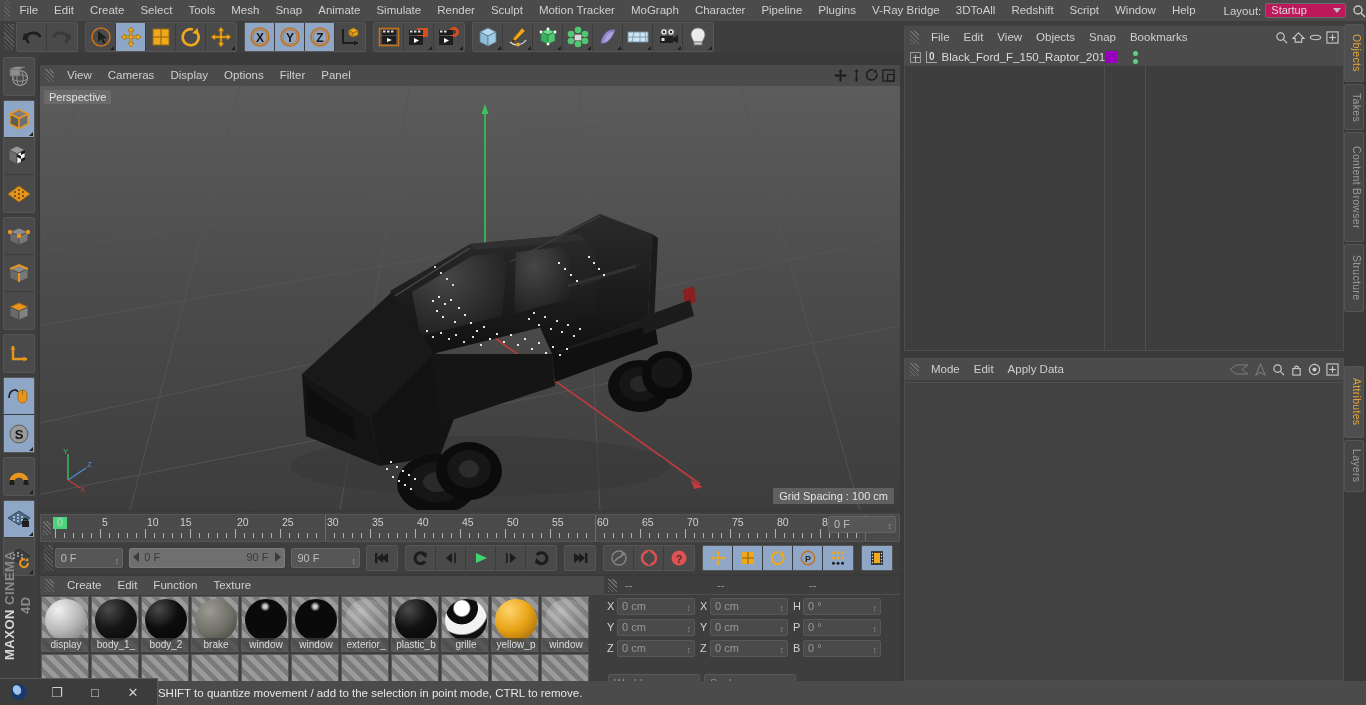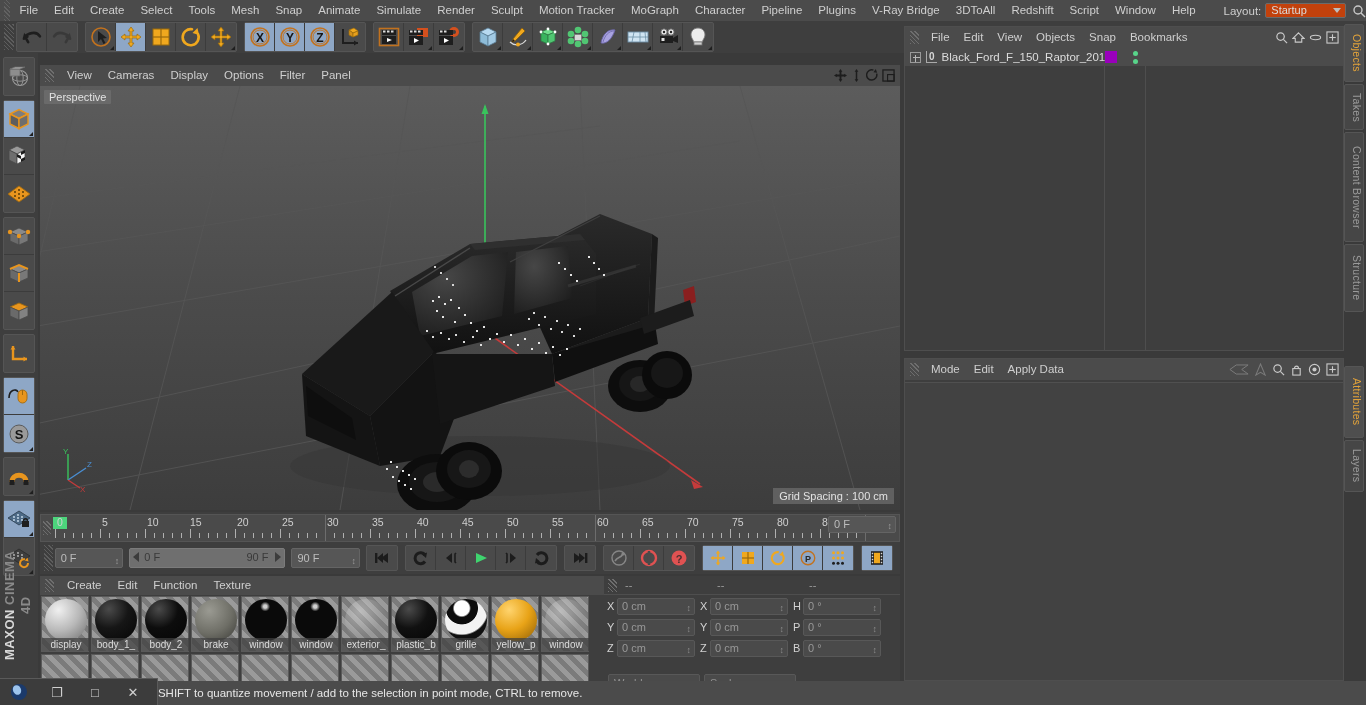--- a/index.html
+++ b/index.html
@@ -6,21 +6,21 @@
   html,body{ width:1366px; height:705px; overflow:hidden; background:#3a3a3a;
     font-family:"Liberation Sans", sans-serif; }
   body{ position:relative; color:#c8c8c8; font-size:11.5px; }
 
   
   #menubar{ position:absolute; left:0; top:0; width:1366px; height:21px;
     background:#4b4b4b; display:flex; align-items:center; }
   #menubar .mi{ padding:0 8px; height:21px; line-height:21px; color:#cfcfcf;
     font-size:11.5px; white-space:nowrap; cursor:default; }
   #layoutlbl{ margin-left:20px; color:#cfcfcf; font-size:11.5px; padding-right:4px;}
-  #layoutsel{ width:140px; height:15px; background:#c2410c; border:1px solid #6b6b6b;
+  #layoutsel{ width:140px; height:15px; background:#be185d; border:1px solid #6b6b6b;
     border-radius:2px; position:relative; color:#dcdcdc; font-size:11px;
     line-height:13px; padding-left:5px; }
   #layoutsel .arrow{ position:absolute; right:4px; top:4px; width:0;height:0;
     border-left:4px solid transparent;border-right:4px solid transparent;
     border-top:5px solid #bdbdbd; }
   #mb-search{ margin-left:6px; }
 
   
   #toolbar{ position:absolute; left:0; top:21px; width:1366px; height:32px;
     background:#3e3e3e; display:flex; align-items:center; }
@@ -926,21 +926,21 @@
       <div class="tick" style="left: 770px; height: 5px;"></div>
       <div class="tick" style="left: 779px; height: 9px;"></div>
       <div class="tick" style="left: 788px; height: 5px;"></div>
       <div class="tick" style="left: 797px; height: 5px;"></div>
       <div class="tick" style="left: 806px; height: 5px;"></div>
       <div class="tick" style="left: 815px; height: 5px;"></div>
       <div class="tick" style="left: 824px; height: 9px;"></div>
       <div class="lbl" style="left: 16px;">0</div>
       <div class="lbl" style="left: 61px;">5</div>
       <div class="lbl" style="left: 106px;">10</div>
-      <div class="lbl" style="left: 149px;">15</div>
+      <div class="lbl" style="left: 139px;">15</div>
       <div class="lbl" style="left: 196px;">20</div>
       <div class="lbl" style="left: 241px;">25</div>
       <div class="lbl" style="left: 286px;">30</div>
       <div class="vline" style="left: 284px;"></div>
       <div class="lbl" style="left: 331px;">35</div>
       <div class="lbl" style="left: 376px;">40</div>
       <div class="lbl" style="left: 421px;">45</div>
       <div class="lbl" style="left: 466px;">50</div>
       <div class="lbl" style="left: 511px;">55</div>
       <div class="lbl" style="left: 556px;">60</div>

